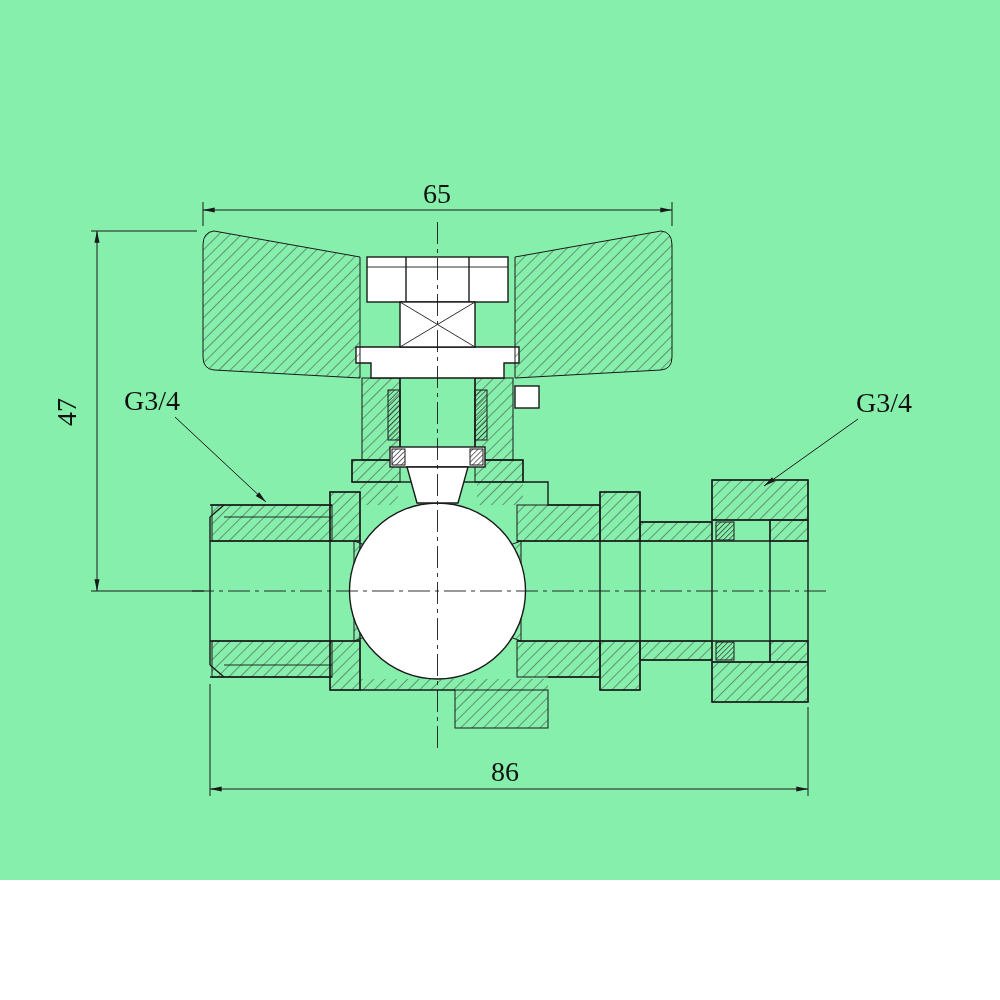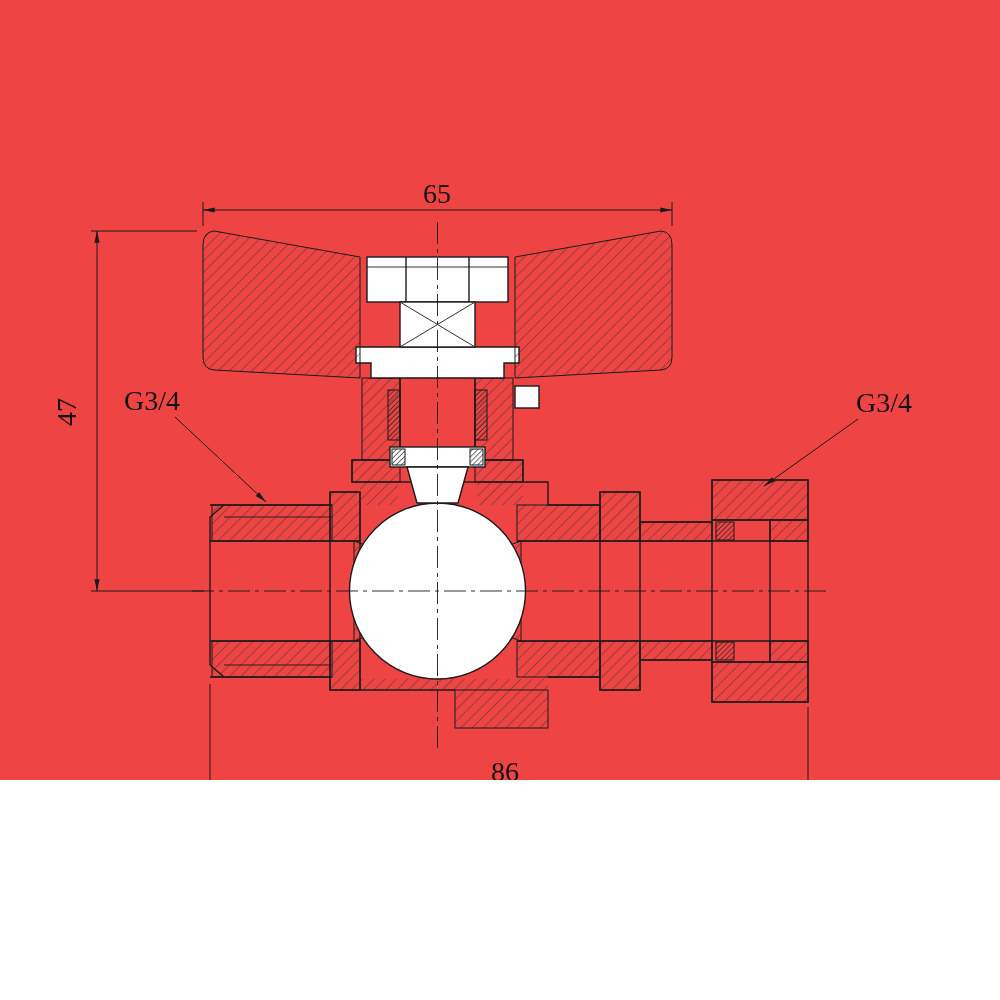--- a/index.html
+++ b/index.html
@@ -1,16 +1,16 @@
 <!DOCTYPE html>
 <html><head>
 <meta charset="utf-8">
 <style>
   html,body{margin:0;padding:0;background:#ffffff;}
-  .canvas{width:1000px;height:780px;background:#ef4444;position:relative;font-family:"Liberation Serif",serif;}
+  .canvas{width:1000px;height:880px;background:#86efac;position:relative;font-family:"Liberation Serif",serif;}
   svg{display:block;}
   svg text{font-family:"Liberation Serif","DejaVu Serif",serif;}
   .ln{stroke:#1a1a1a;stroke-width:1.4;fill:none;stroke-linecap:butt;}
   .thin{stroke:#1a1a1a;stroke-width:.9;fill:none;}
   .white{fill:#ffffff;stroke:#1a1a1a;stroke-width:1.4;}
   .hat{fill:url(#hatch);stroke:#1a1a1a;stroke-width:1;}
   .hatns{fill:url(#hatch);stroke:none;}
   .dense{fill:url(#dense);stroke:#1a1a1a;stroke-width:1;}
   .cl{stroke:#1a1a1a;stroke-width:.9;fill:none;stroke-dasharray:22 5 4 5;}
   .dim{stroke:#1a1a1a;stroke-width:1;fill:none;}

